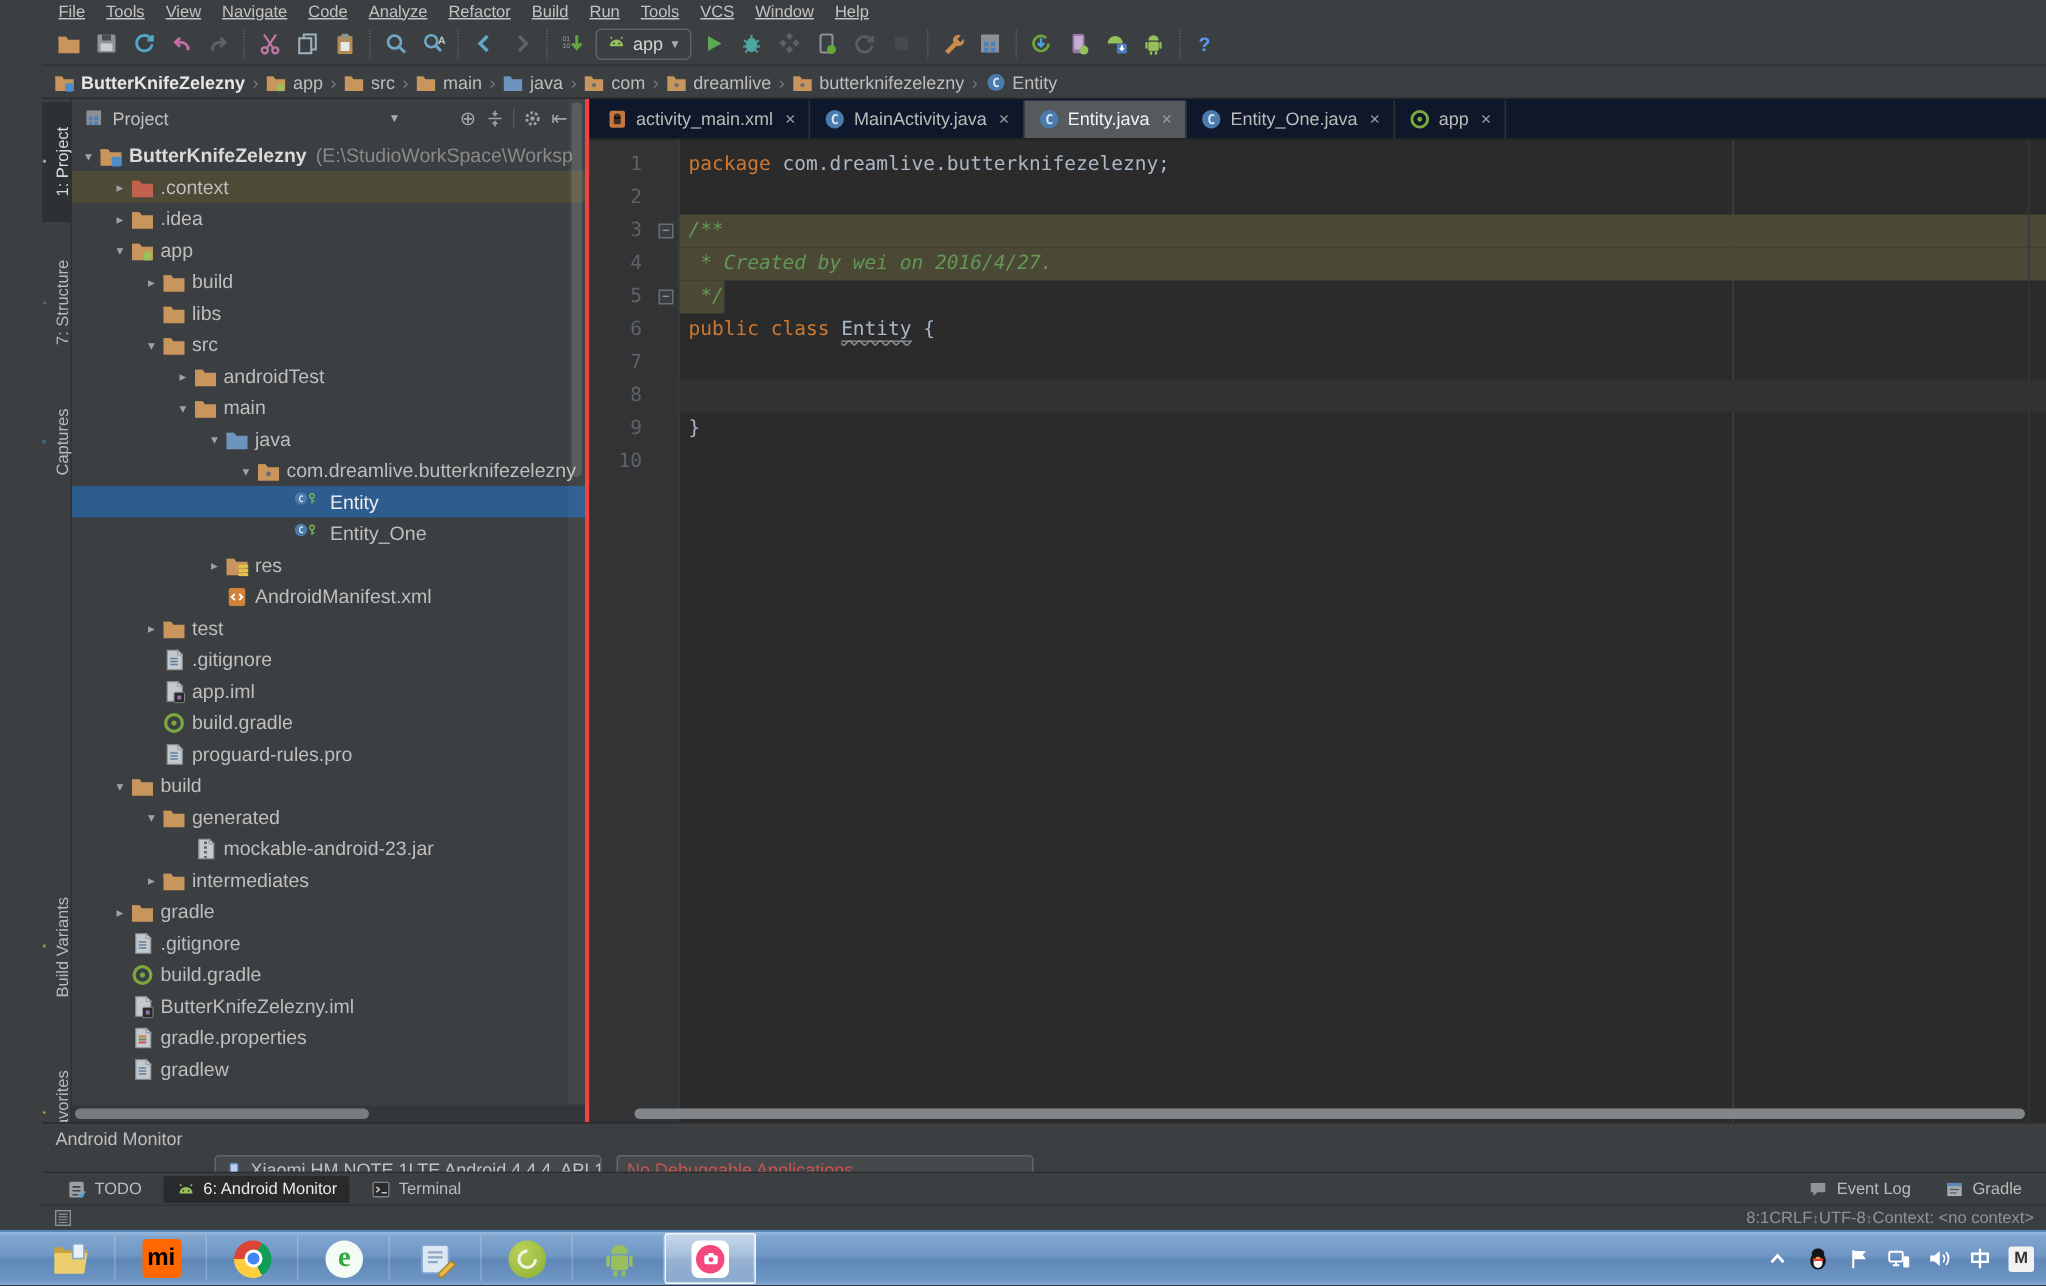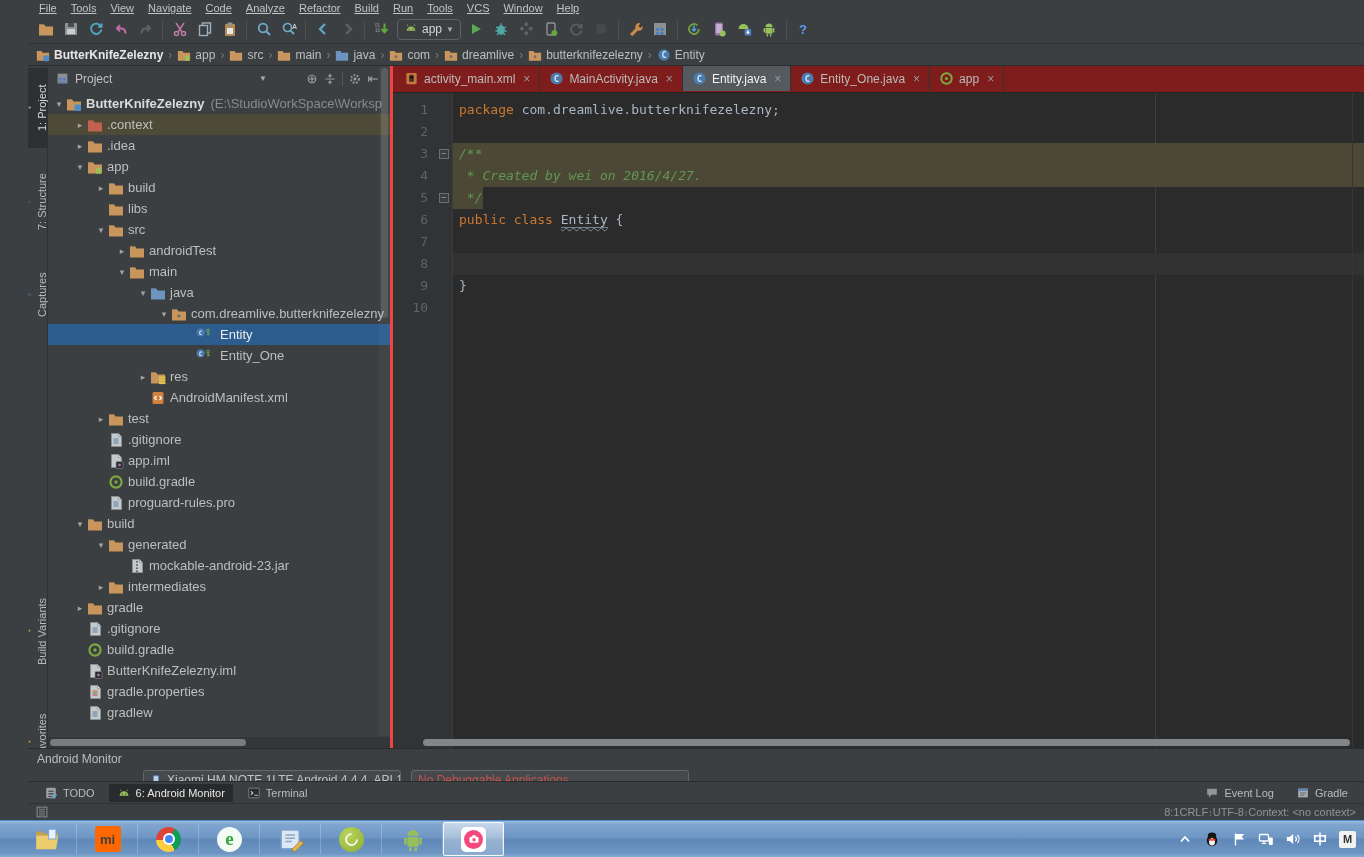--- a/index.html
+++ b/index.html
@@ -56,21 +56,21 @@
   .ticon.wide { width:27px; }
   .tlabel { margin-left:4px; }
   .tsuffix { margin-left:6px; color:#8A8A8A; }
   .vscroll { position:absolute; right:0; top:0; bottom:12px; width:11px; background:rgba(255,255,255,0.03); }
   .vthumb { position:absolute; left:2px; right:2px; top:2px; height:250px; background:rgba(255,255,255,0.13); border-radius:4px; }
   .hscroll { position:absolute; left:0; right:0; bottom:0; height:11px; background:rgba(0,0,0,0.12); }
   .hthumb { position:absolute; top:2px; height:7px; background:#797C7E; border-radius:4px; }
 
   
   .editor-col { flex:1; min-width:0; display:flex; flex-direction:column; background:#2B2B2B; position:relative; }
-  .tabbar { height:27px; background:#7f1d1d; display:flex; align-items:flex-start; padding-left:2px; border-bottom:1px solid #232525; flex:none; }
+  .tabbar { height:27px; background:#0f172a; display:flex; align-items:center; padding-left:2px; border-bottom:1px solid #232525; flex:none; }
   .etab { height:25px; display:flex; align-items:center; gap:5px; padding:0 9px; font-size:12px; color:#BBBBBB; border-right:1px solid #2F3234; }
   .etab.active { background:#545A5D; color:#F2F2F2; }
   .etab-close { color:#9A9A9A; font-size:12px; margin-left:3px; }
   .eicon { width:15px; height:15px; display:inline-flex; }
   .editor { flex:1; display:flex; position:relative; overflow:hidden; }
   .gutter { width:60px; flex:none; background:#313335; border-right:1px solid #3A3D3F; padding-top:6px;
             font-family:"DejaVu Sans Mono",monospace; font-size:13px; color:#606366; }
   .grow { height:22px; position:relative; text-align:right; padding-right:24px; line-height:22px; }
   .fold { position:absolute; right:3px; top:6px; width:10px; height:10px; border:1px solid #6A6F71; background:#3B3E40;
           color:#A8ADAF; font-size:8px; line-height:8px; text-align:center; }
@@ -1093,21 +1093,21 @@
     <div class="task-cell">
         <span class="ic" style="width: 26px; height: 26px;">
           <svg viewBox="0 0 16 16" xmlns="http://www.w3.org/2000/svg">
             <path d="M2 8.5V5h5l1.2 1.8H22v1.7" fill="#C9A23F" transform="scale(.68)"></path>
             <path d="M2 8.5h20L20 21H2z" fill="#EBCD6D" transform="scale(.68)"></path>
             <rect x="9" y="2" width="4.5" height="6" fill="#E8F0FA" stroke="#7FA5CF" stroke-width=".6"></rect>
           </svg>
         </span>
       </div>
       <div class="task-cell">
-        <span style="width: 26px; height: 26px; background: rgb(255, 103, 0); border-radius: 3px; display: flex; align-items: center; justify-content: center; color: #404040; font-weight: bold; font-size: 13px;">
+        <span style="width: 26px; height: 26px; background: rgb(255, 103, 0); border-radius: 3px; display: flex; align-items: center; justify-content: center; color: #000000; font-weight: bold; font-size: 16px;">
           <span>mi</span>
         </span>
       </div>
       <div class="task-cell">
         <span style="width: 25px; height: 25px; border-radius: 50%; background: conic-gradient(from -90deg, rgb(219, 68, 55) 0deg, rgb(219, 68, 55) 120deg, rgb(15, 157, 88) 120deg, rgb(15, 157, 88) 240deg, rgb(255, 205, 64) 240deg, rgb(255, 205, 64) 360deg); display: flex; align-items: center; justify-content: center;">
           <span style="width: 12px; height: 12px; border-radius: 50%; background: rgb(255, 255, 255); display: flex; align-items: center; justify-content: center;">
             <span style="width: 8px; height: 8px; border-radius: 50%; background: rgb(66, 133, 244);"></span>
           </span>
         </span>
       </div>

